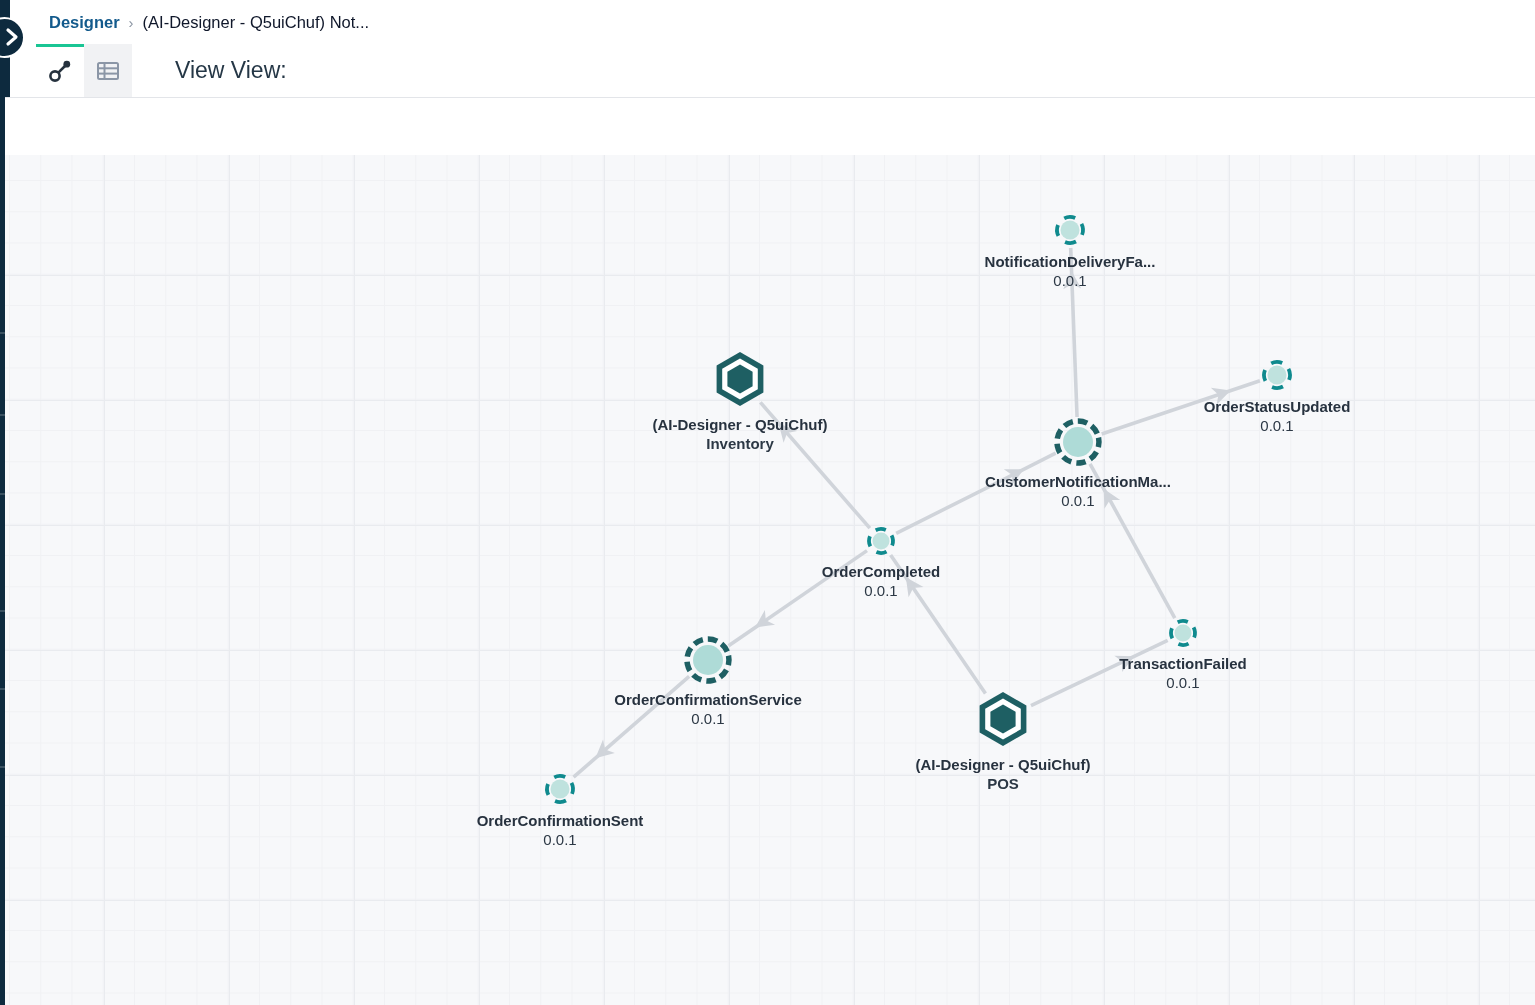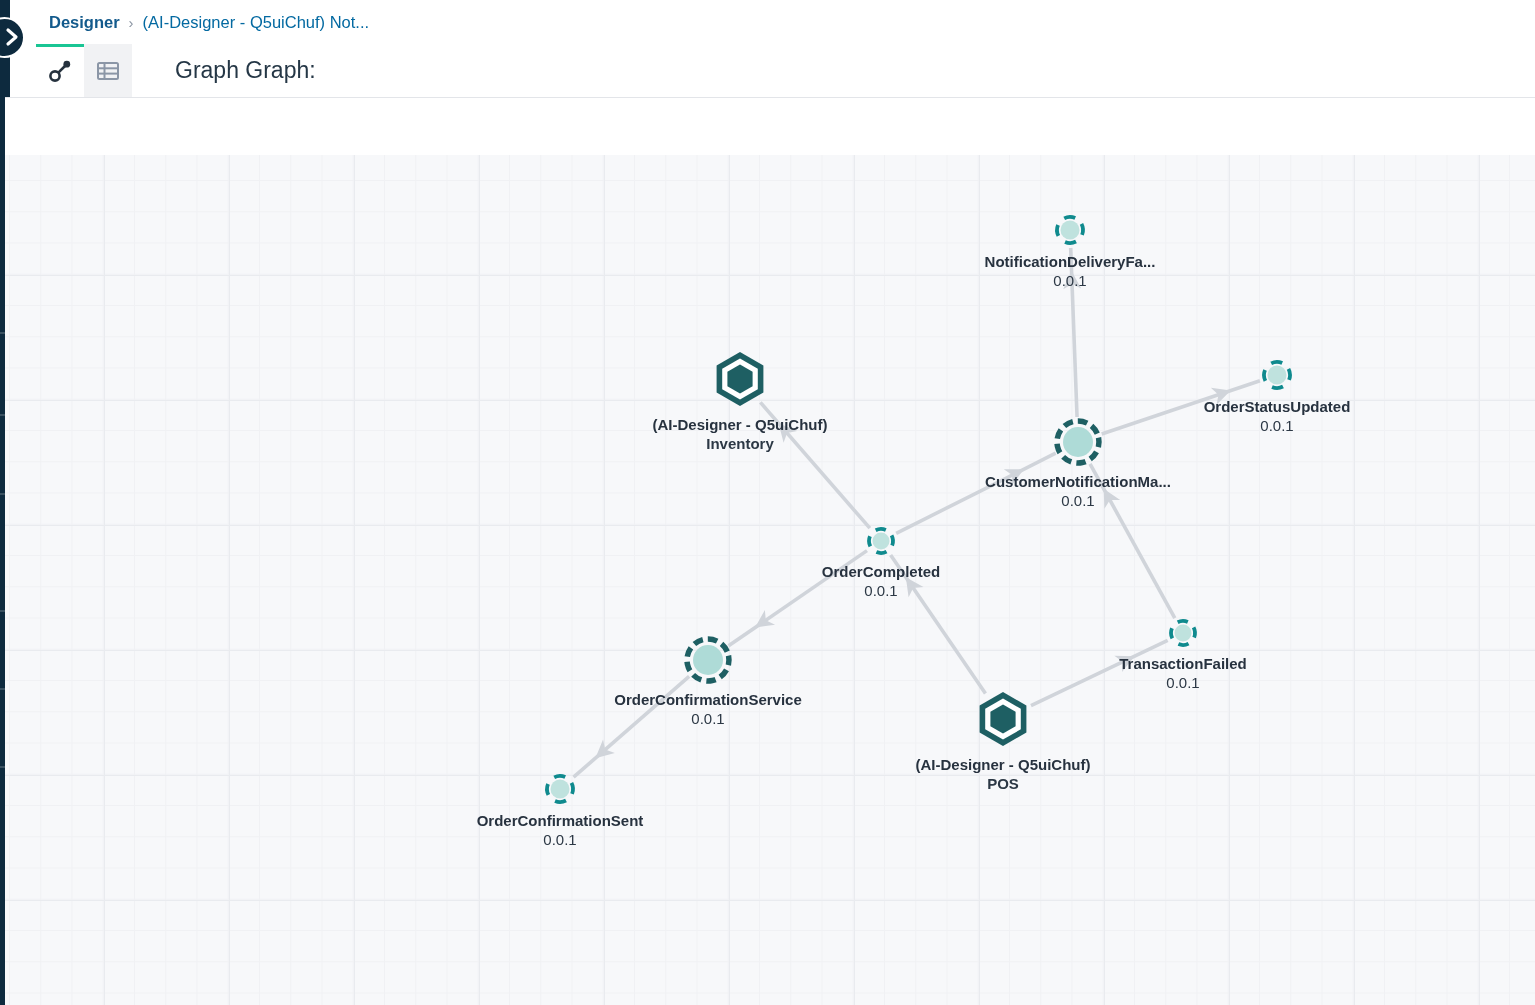--- a/index.html
+++ b/index.html
@@ -14,21 +14,21 @@
               background:#0d2a3e;border:2px solid #ffffff;z-index:5;cursor:pointer;}
   .expand-btn svg{position:absolute;right:4px;top:8px;}
 
   
   .header{position:absolute;left:10px;top:0;right:0;height:97px;background:#ffffff;z-index:4;}
   .header-divider{position:absolute;left:5px;top:97px;right:0;height:1px;background:#e3e5e9;z-index:4;}
   .breadcrumb{position:absolute;left:26px;top:0;height:44px;display:flex;align-items:center;
               font-size:16.5px;margin-left:13px;}
   .crumb-root{font-weight:700;color:#135a8c;cursor:pointer;}
   .crumb-sep{color:#8a94a2;margin:0 9px;font-size:15px;}
-  .crumb-current{color:#0369a1;text-align:right;}
+  .crumb-current{color:#0f172a;text-align:right;}
   .tabs{position:absolute;left:26px;top:44px;height:53px;display:flex;}
   .tab{width:48px;height:53px;display:flex;align-items:center;justify-content:center;
        position:relative;cursor:pointer;}
   .tab.active{background:#ffffff;}
   .tab.active .tab-accent{position:absolute;top:0;left:0;right:0;height:3px;background:#19c594;}
   .tab.inactive{background:#f1f2f4;}
   .view-title{position:absolute;left:165px;top:44px;height:53px;display:flex;align-items:center;
               font-size:23px;color:#253746;white-space:nowrap;}
   .view-title .prefix{font-weight:400;margin-right:10px;}
   .view-title .name{font-weight:700;}
@@ -176,19 +176,19 @@
         <svg width="26" height="26" viewBox="0 0 26 26">
           <rect x="3" y="5" width="20" height="16" rx="1.5" fill="none" stroke="#8b96a6" stroke-width="2"></rect>
           <line x1="3" y1="10.3" x2="23" y2="10.3" stroke="#8b96a6" stroke-width="2"></line>
           <line x1="3" y1="15.6" x2="23" y2="15.6" stroke="#8b96a6" stroke-width="2"></line>
           <line x1="9.5" y1="5" x2="9.5" y2="21" stroke="#8b96a6" stroke-width="2"></line>
         </svg>
       </div>
     </div>
 
     <div class="view-title">
-      <span class="prefix">Graph Graph:</span>
+      <span class="prefix">View View:</span>
     </div>
   </div>
   <div class="header-divider"></div>
 
 
 </div>
 
 </body></html>

